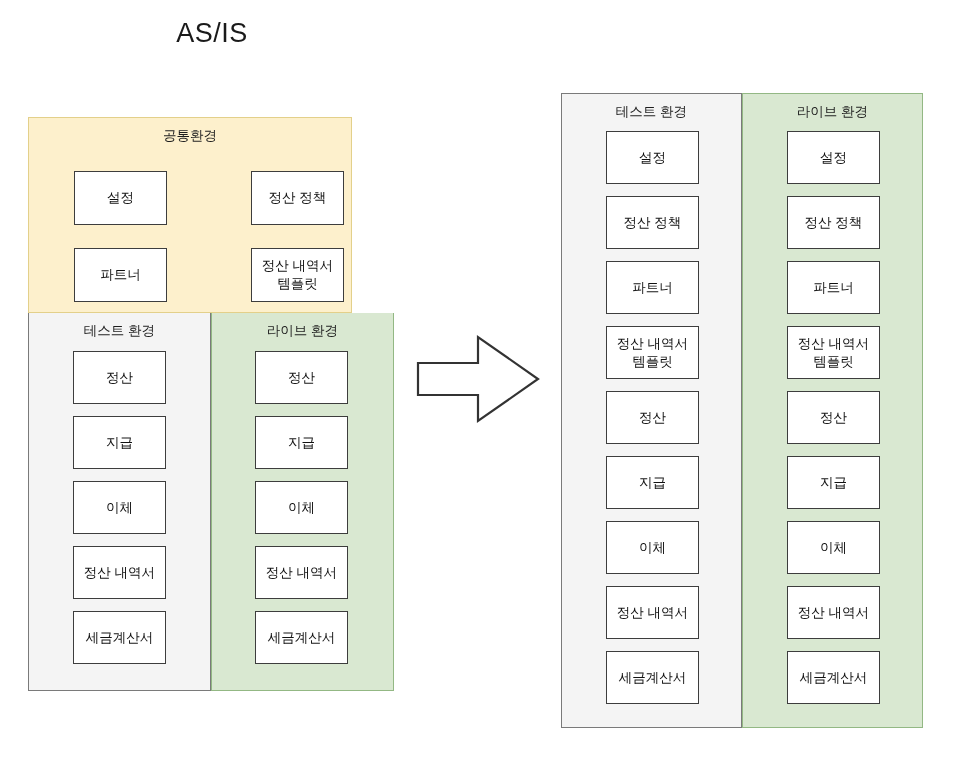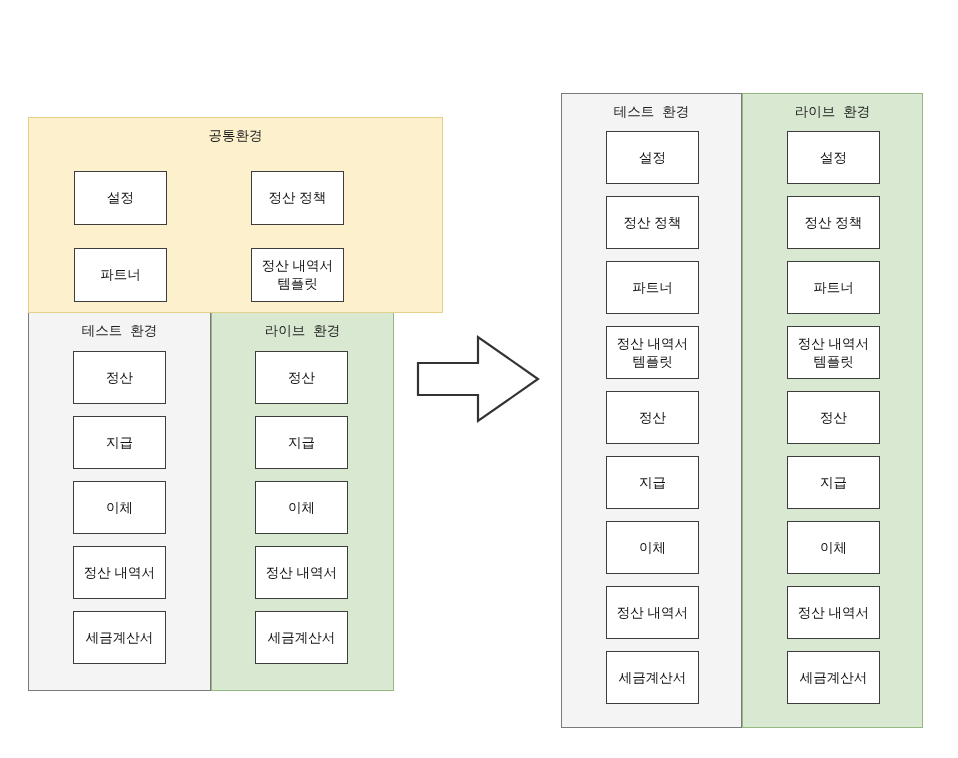--- a/index.html
+++ b/index.html
@@ -39,28 +39,27 @@
   }
   .panel-label {
     position: absolute;
     width: 100%;
     text-align: center;
     font-size: 13.5px;
     color: #1d1d1d;
     top: 9px;
     left: 0;
     white-space: nowrap;
-    font-family: Liberation Mono, monospace;
   }
 
   
   #asis-common {
     left: 28px;
     top: 117px;
-    width: 415px;
+    width: 324px;
     height: 196px;
     background: #fdf0cc;
     border: 1px solid #e3d08a;
   }
   
   #asis-test {
     left: 28px;
     top: 313px;
     width: 183px;
     height: 378px;
@@ -126,20 +125,21 @@
     top: 333px;
     width: 124px;
     height: 92px;
   }
 </style>
 </head>
 <body>
 
 <div class="canvas">
 
+  <div class="diagram-title" id="asis-title">AS/IS</div>
 
   <div class="panel" id="asis-common">
     <div class="panel-label">공통환경</div>
 
     <div class="node asis-common-node" style="left:45px; top:53px;">설정</div>
     <div class="node asis-common-node" style="left:45px; top:130px;">파트너</div>
     <div class="node asis-common-node" style="left:222px; top:53px;">정산 정책</div>
     <div class="node asis-common-node" style="left:222px; top:130px;">정산 내역서
 템플릿</div>
   </div>

